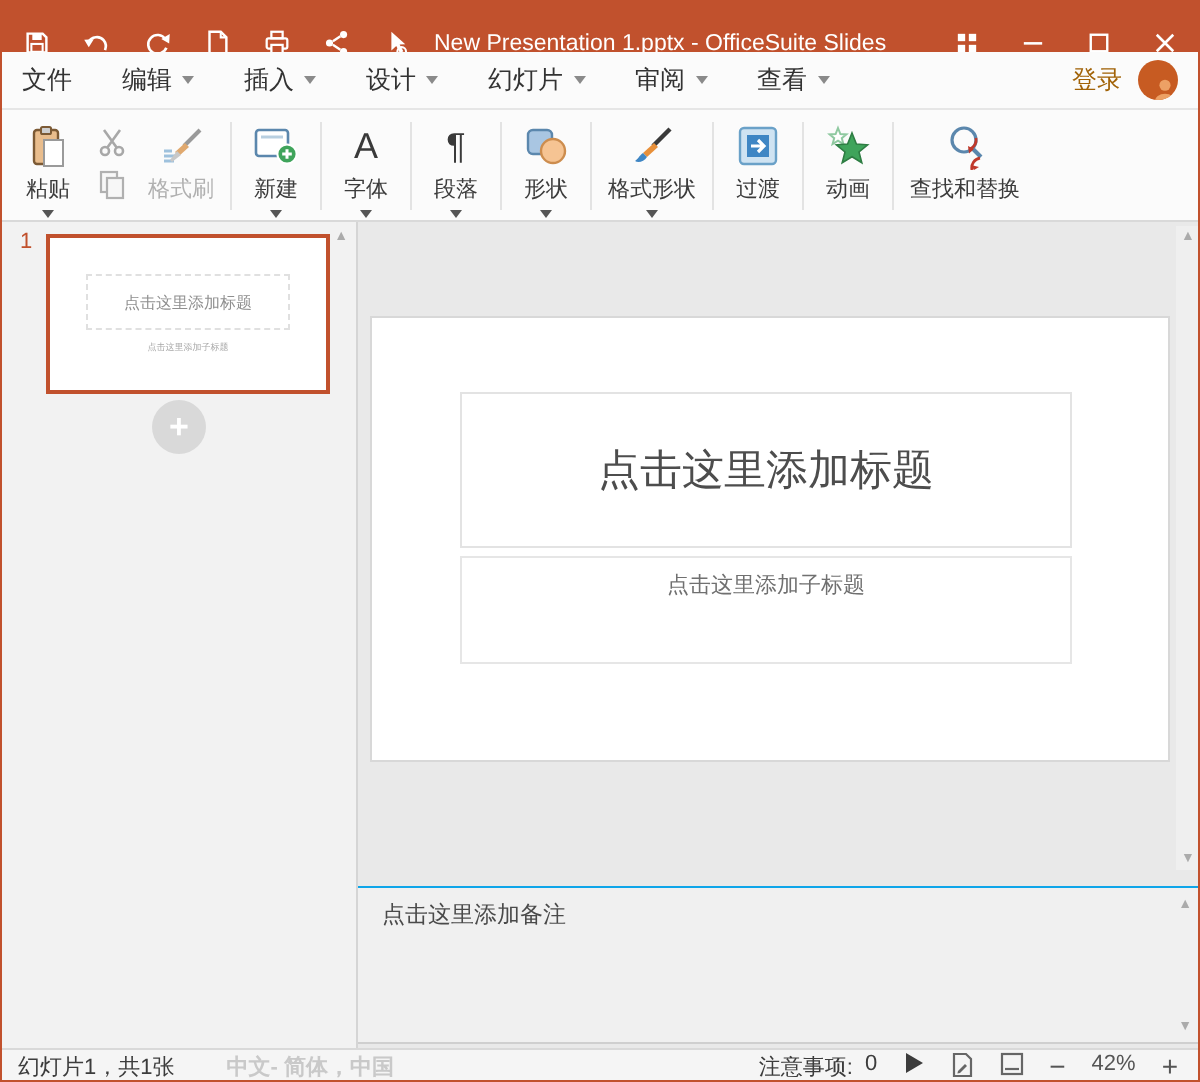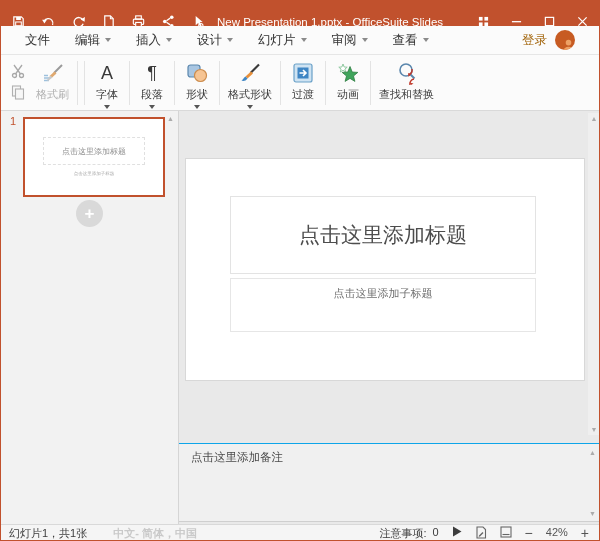--- a/index.html
+++ b/index.html
@@ -10,21 +10,21 @@
   
   .titlebar { position:absolute; left:0; top:0; width:100%; height:25px; background:#c1512d; display:flex; align-items:center; padding:16px 0 0 9px; }
   .tb-icons { display:flex; align-items:center; gap:13px; }
   .tb-ic { width:17px; height:17px; display:flex; align-items:center; justify-content:center; cursor:pointer; }
   .tb-ic svg { display:block; }
   .win-title { color:#ffffff; font-size:11.5px; margin-left:10px; white-space:nowrap; }
   .win-ctrls { margin-left:auto; display:flex; align-items:stretch; height:100%; }
   .win-btn { width:33px; display:flex; align-items:center; justify-content:center; cursor:pointer; }
 
   
-  .menubar { position:absolute; left:0; top:25px; width:100%; height:29px; background:#fbfbfb; border-bottom:1px solid #e6e6e6; display:flex; align-items:center; padding:0 24px; }
+  .menubar { position:absolute; left:0; top:25px; width:100%; height:29px; background:#fbfbfb; border-bottom:1px solid #e6e6e6; display:flex; align-items:center; padding:0 10px; }
   .menu-item { display:flex; align-items:center; gap:5px; margin-right:25px; font-size:12.5px; color:#333; cursor:pointer; }
   .caret { width:0; height:0; border-left:3.5px solid transparent; border-right:3.5px solid transparent; border-top:4px solid #8a8a8a; }
   .menu-right { margin-left:auto; display:flex; align-items:center; gap:8px; }
   .login-label { font-size:12.5px; color:#a16207; cursor:pointer; }
   .avatar { width:20px; height:20px; border-radius:50%; background:#c75b22; position:relative; overflow:hidden; cursor:pointer; }
   .avatar svg { position:absolute; right:0px; bottom:-1px; }
 
   
   .toolbar { position:absolute; left:0; top:54px; width:100%; height:56px; background:#fbfbfb; border-bottom:1px solid #d9d9d9; display:flex; align-items:flex-start; padding:5px 0 0 4px; }
   .tool-btn { display:flex; flex-direction:column; align-items:center; padding:1px 5px 0 5px; cursor:pointer; min-width:38px; }
@@ -189,20 +189,31 @@
       <div class="avatar">
         <svg width="13" height="13" viewBox="0 0 14 14">
             <circle cx="7" cy="5" r="3" fill="#eda165"></circle>
             <path d="M1.5 14 a5.5 4.5 0 0 1 11 0 z" fill="#eda165"></path>
           </svg>
       </div>
     </div>
   </div>
 
   <div class="toolbar">
+    <div class="tool-btn">
+      <div class="tool-ic">
+        <svg width="22" height="23" viewBox="0 0 22 23">
+            <rect x="4" y="3" width="12" height="17" rx="1.5" fill="#e9bd8d" stroke="#7c5a35" stroke-width="1.2"></rect>
+            <rect x="7.5" y="1.5" width="5" height="3.5" rx="0.8" fill="#cfcfcf" stroke="#7c5a35" stroke-width="1"></rect>
+            <rect x="9" y="8" width="9.5" height="13" fill="#ffffff" stroke="#9a9a9a" stroke-width="1"></rect>
+          </svg>
+      </div>
+      <span class="tool-label">粘贴</span>
+      <span class="tb-caret"></span>
+    </div>
     <div class="cutcopy">
       <div class="mini-ic">
         <svg width="16" height="16" viewBox="0 0 16 16">
             <path d="M4 2 L10.5 11 M12 2 L5.5 11" stroke="#a8a8a8" stroke-width="1.3"></path>
             <circle cx="4.5" cy="12.5" r="2" fill="none" stroke="#a8a8a8" stroke-width="1.3"></circle>
             <circle cx="11.5" cy="12.5" r="2" fill="none" stroke="#a8a8a8" stroke-width="1.3"></circle>
           </svg>
       </div>
       <div class="mini-ic">
         <svg width="16" height="16" viewBox="0 0 16 16">
@@ -216,20 +227,32 @@
         <svg width="24" height="22" viewBox="0 0 24 22">
             <path d="M3 16 h6 M3 18.5 h5 M3 13.5 h4" stroke="#9ec1dd" stroke-width="1.4"></path>
             <path d="M21 3 L13 11" stroke="#9a9a9a" stroke-width="2"></path>
             <polygon points="13.5,9.5 15.5,11.5 10.5,16 8.5,14" fill="#e0a96f"></polygon>
             <polygon points="9.5,13.5 11.5,15.5 7,19 6,18" fill="#c8c8c8"></polygon>
           </svg>
       </div>
       <span class="tool-label disabled">格式刷</span>
     </div>
     <div class="tsep"></div>
+    <div class="tool-btn">
+      <div class="tool-ic">
+        <svg width="24" height="22" viewBox="0 0 24 22">
+            <rect x="2" y="3" width="16" height="13" rx="1.5" fill="#ffffff" stroke="#5b87ad" stroke-width="1.3"></rect>
+            <path d="M4.5 6.5 h11" stroke="#b8cfe0" stroke-width="1.5"></path>
+            <circle cx="17.5" cy="15" r="4.8" fill="#3fa45b" stroke="#ffffff" stroke-width="1"></circle>
+            <path d="M17.5 12.6 v4.8 M15.1 15 h4.8" stroke="#ffffff" stroke-width="1.5"></path>
+          </svg>
+      </div>
+      <span class="tool-label">新建</span>
+      <span class="tb-caret"></span>
+    </div>
     <div class="tsep"></div>
     <div class="tool-btn">
       <div class="tool-ic">
           <span class="glyph-ic">A</span>
         </div>
       <span class="tool-label">字体</span>
       <span class="tb-caret"></span>
     </div>
     <div class="tsep"></div>
     <div class="tool-btn">

